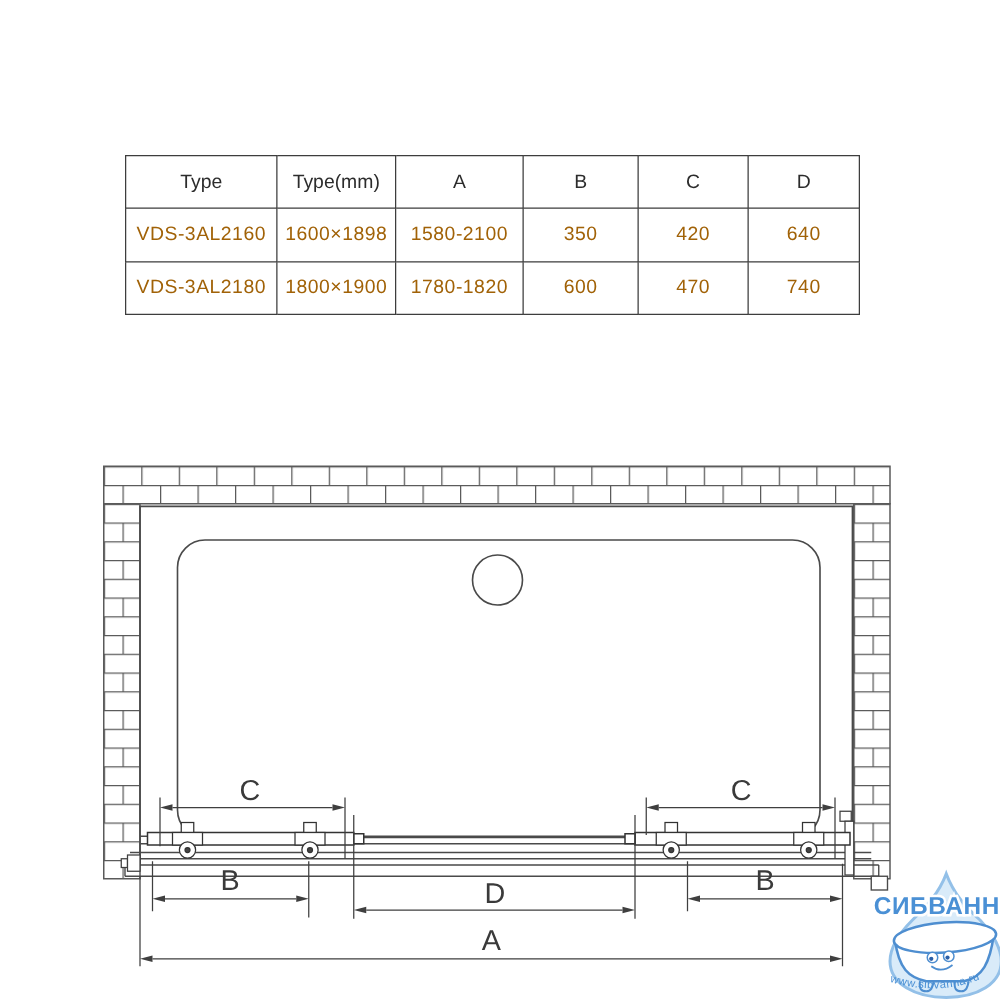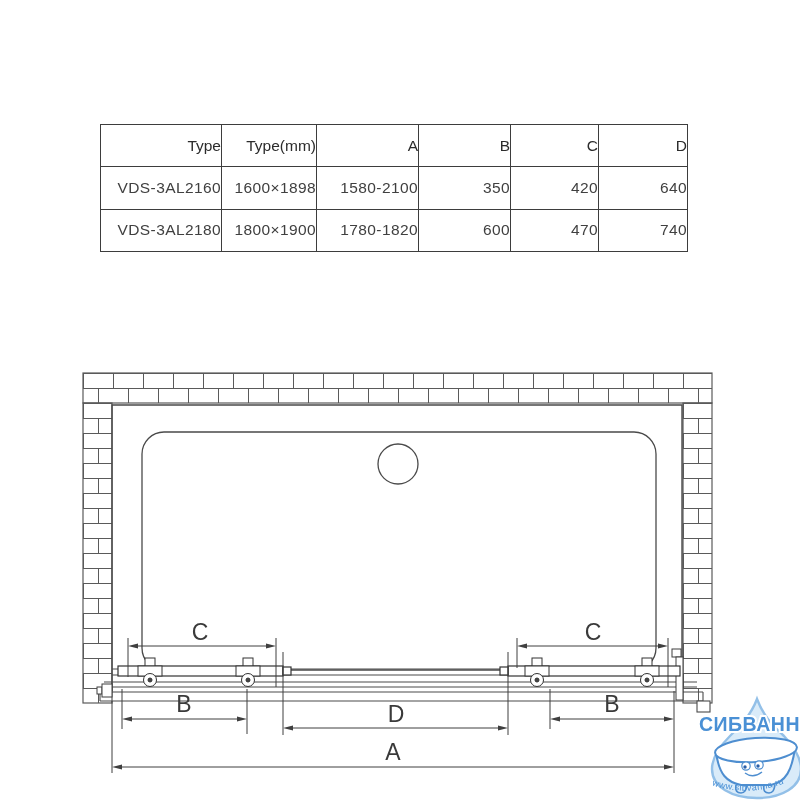--- a/index.html
+++ b/index.html
@@ -9,26 +9,26 @@
     font-family:"Liberation Sans", sans-serif;
   }
   
   table.spec{
     position:absolute;left:100px;top:124px;
     border-collapse:collapse;table-layout:fixed;
     width:587px;height:128px;
   }
   table.spec th, table.spec td{
     border:1px solid #3d3d3d;
-    text-align:right;vertical-align:middle;
+    text-align:center;vertical-align:middle;
     padding:0;height:31px;
     font-size:15.5px;font-weight:400;color:#2c2c2c;
     white-space:nowrap;overflow:hidden;
   }
-  table.spec td{letter-spacing:0.4px;color:#404040;}
+  table.spec td{letter-spacing:0.4px;color:#a16207;}
   
   svg.drawing{position:absolute;left:0;top:0;}
 </style>
 </head>
 <body>
 
 <table class="spec">
   <colgroup>
     <col style="width:121px">
       <col style="width:95px">

